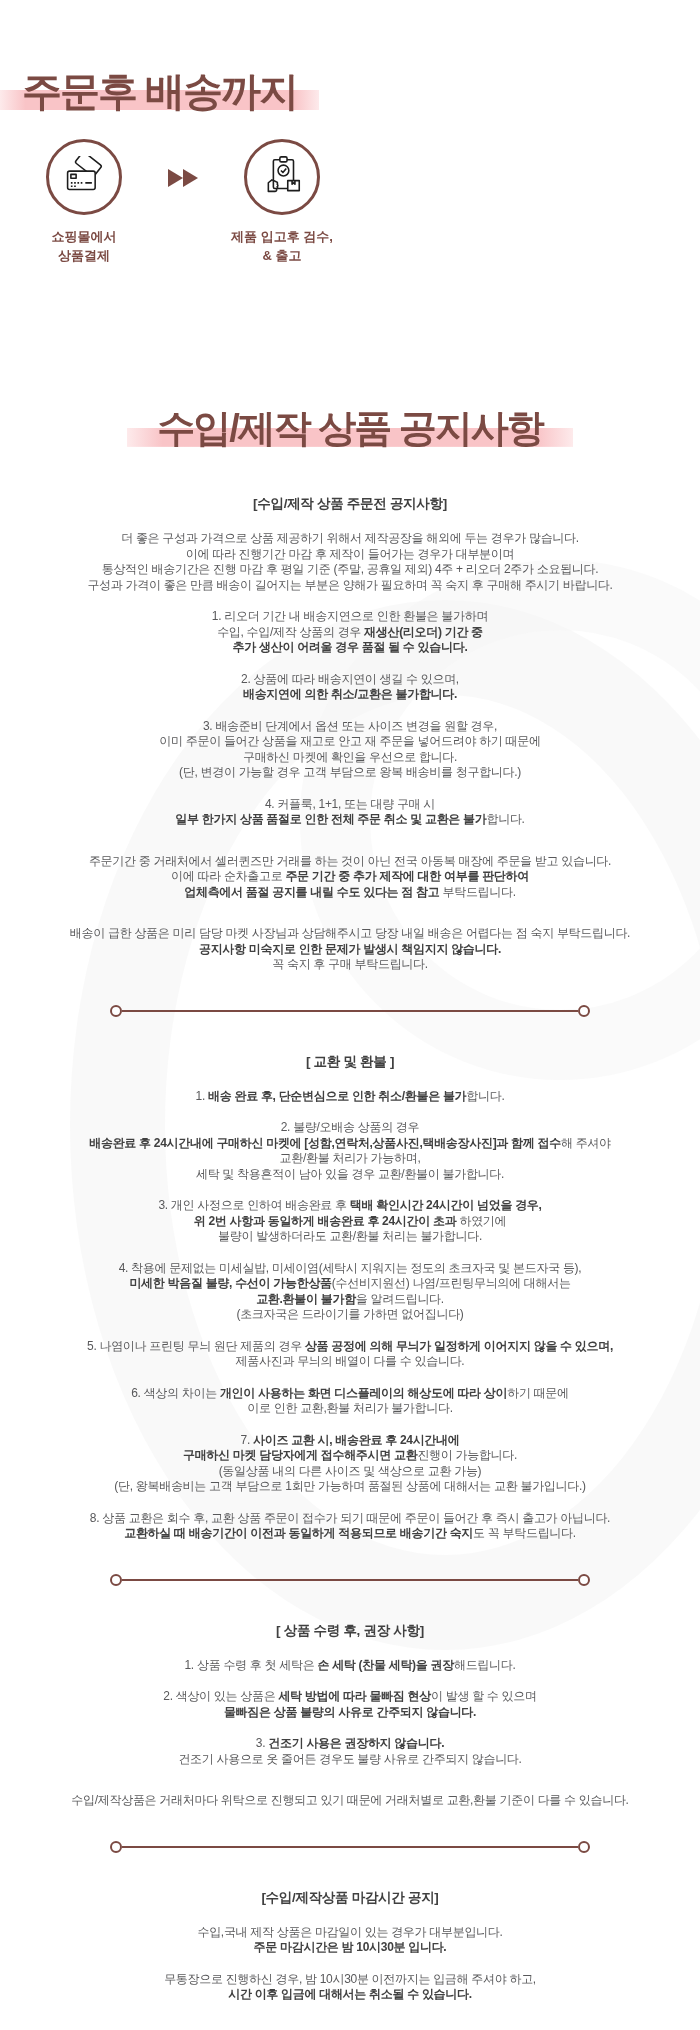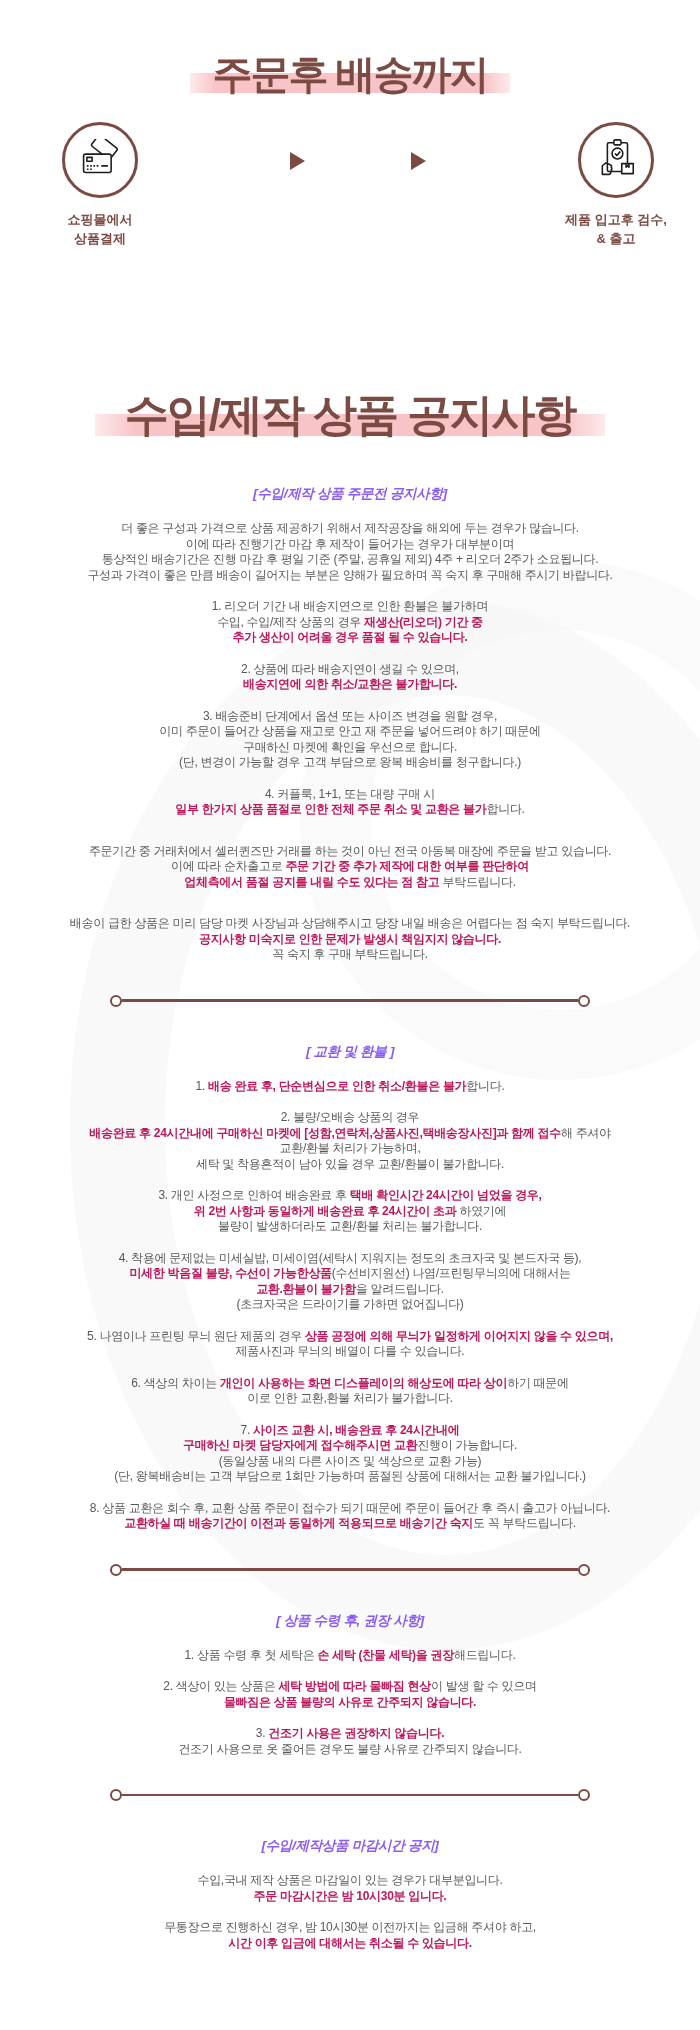--- a/index.html
+++ b/index.html
@@ -14,58 +14,57 @@
     pointer-events:none;
   }
   .watermark2{
     position:absolute;left:300px;top:560px;width:380px;height:380px;
     border:70px solid #f6f6f6;border-radius:50%;opacity:.5;z-index:0;
     pointer-events:none;
   }
   .content{position:relative;z-index:1;}
 
   .main-title{
-    text-align:center;margin:0;padding-top:52px;
+    margin:0;padding-top:69px;
   }
   .main-title .hl, .notice-title .hl{
     display:inline-block;color:#7b4a43;font-weight:800;letter-spacing:-2px;
     padding:0 22px;
     background-image:linear-gradient(90deg,rgba(250,196,199,.35) 0%,#f9c4c7 8%,#f9c4c7 92%,rgba(250,196,199,.35) 100%);
     background-repeat:no-repeat;background-size:100% 46%;background-position:0 88%;
   }
   .main-title .hl{font-size:40px;line-height:1.1;}
   .notice-title{ text-align:center;margin:142px 0 0 0;}
-  .notice-title .hl{font-size:44px;line-height:1.1;padding:0 30px;}
+  .notice-title .hl{font-size:38px;line-height:1.1;padding:0 30px;}
 
   .steps-row{
-    display:flex;justify-content:space-between;align-items:flex-start;
+    display:flex;justify-content:flex-start;align-items:flex-start;
     margin-top:26px;
-    padding-left:16px;
   }
   .step{width:168px;text-align:center;}
   .circle{
     width:70px;height:70px;border:3px solid #7b4a43;border-radius:50%;
     margin:0 auto;display:flex;align-items:center;justify-content:center;background:#fff;
   }
   .step-label{
     margin-top:13px;color:#7b4a43;font-weight:700;font-size:13px;line-height:1.45;
   }
   .arrow{
     width:0;height:0;margin-top:30px;
     border-left:15px solid #7b4a43;border-top:9px solid transparent;border-bottom:9px solid transparent;
   }
 
   .notice-body{margin-top:46px;text-align:center;}
   .sec-heading{
-    color:#8b5cf6;font-size:13.5px;font-weight:800;margin:0 0 18px 0;letter-spacing:-.3px;font-style:italic;
+    color:#404040;font-size:13.5px;font-weight:800;margin:0 0 18px 0;letter-spacing:-.3px;
   }
   .block{
     margin:0 0 16px 0;color:#58585a;font-size:12px;line-height:15.5px;letter-spacing:-.3px;text-align:center;
   }
-  .block .red{color:#be185d;font-weight:700;}
+  .block .red{color:#404040;font-weight:700;}
   .block.sp{margin-top:26px;}
   .block.sp-sm{}
   .divider{
     display:flex;align-items:center;justify-content:center;
     width:480px;margin:32px auto 36px auto;
   }
   .divider .dot{
     width:8px;height:8px;border:2.5px solid #7b4a43;border-radius:50%;background:#fff;flex:none;
   }
   .divider .line{flex:1;height:2.5px;background:#7b4a43;}
@@ -141,20 +140,21 @@
       <p class="block"><span>8. 상품 교환은 회수 후, 교환 상품 주문이 접수가 되기 때문에 주문이 들어간 후 즉시 출고가 아닙니다.</span><br><span class="red">교환하실 때 배송기간이 이전과 동일하게 적용되므로 배송기간 숙지</span><span>도 꼭 부탁드립니다.</span></p>
       <div class="divider">
         <span class="dot"></span>
         <span class="line"></span>
         <span class="dot"></span>
       </div>
       <h3 class="sec-heading">[ 상품 수령 후, 권장 사항]</h3>
       <p class="block"><span>1. 상품 수령 후 첫 세탁은 </span><span class="red">손 세탁 (찬물 세탁)을 권장</span><span>해드립니다.</span></p>
       <p class="block"><span>2. 색상이 있는 상품은 </span><span class="red">세탁 방법에 따라 물빠짐 현상</span><span>이 발생 할 수 있으며</span><br><span class="red">물빠짐은 상품 불량의 사유로 간주되지 않습니다.</span></p>
       <p class="block"><span>3. </span><span class="red">건조기 사용은 권장하지 않습니다.</span><br><span>건조기 사용으로 옷 줄어든 경우도 불량 사유로 간주되지 않습니다.</span></p>
+      <p class="block sp"><span>수입/제작상품은 거래처마다 위탁으로 진행되고 있기 때문에 거래처별로 교환,환불 기준이 다를 수 있습니다.</span></p>
       <div class="divider">
         <span class="dot"></span>
         <span class="line"></span>
         <span class="dot"></span>
       </div>
       <h3 class="sec-heading">[수입/제작상품 마감시간 공지]</h3>
       <p class="block"><span>수입,국내 제작 상품은 마감일이 있는 경우가 대부분입니다.</span><br><span class="red">주문 마감시간은 밤 10시30분 입니다.</span></p>
       <p class="block"><span>무통장으로 진행하신 경우, 밤 10시30분 이전까지는 입금해 주셔야 하고,</span><br><span class="red">시간 이후 입금에 대해서는 취소될 수 있습니다.</span></p>
     </div>
 

